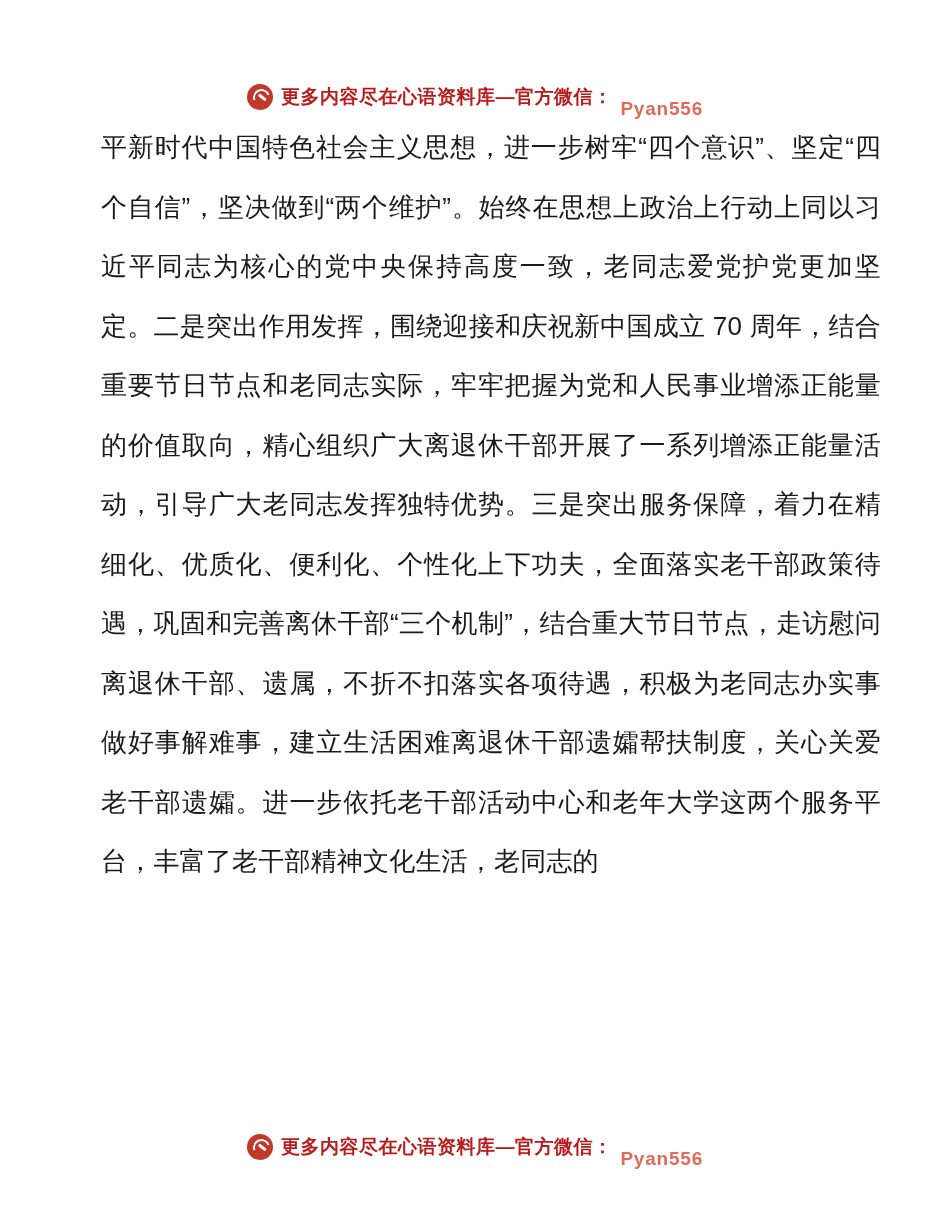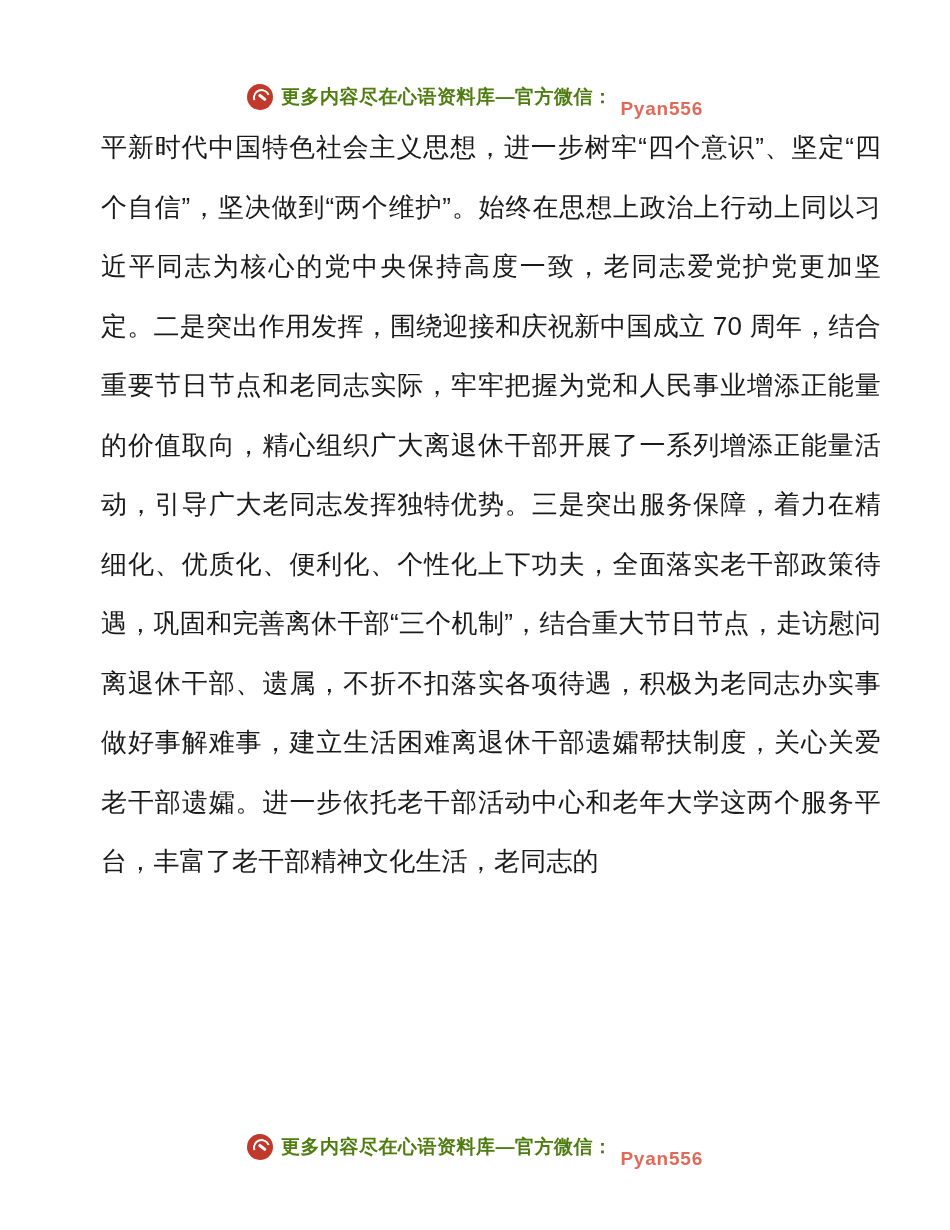--- a/index.html
+++ b/index.html
@@ -65,21 +65,21 @@
     content: "";
     position: absolute;
     left: 11px;
     top: 12px;
     width: 9px;
     height: 2.5px;
     background: #ffffff;
     transform: rotate(38deg);
     border-radius: 1px;
   }
-  .wm-text-main { color: #4d7c0f; }
+  .wm-text-main { color: #b91c1c; }
   .wm-text-id {
     color: #e06a5a;
     font-weight: bold;
     letter-spacing: 0.8px;
     margin-top: 24px;
   }
 
   
   .doc-body {
     position: absolute;

